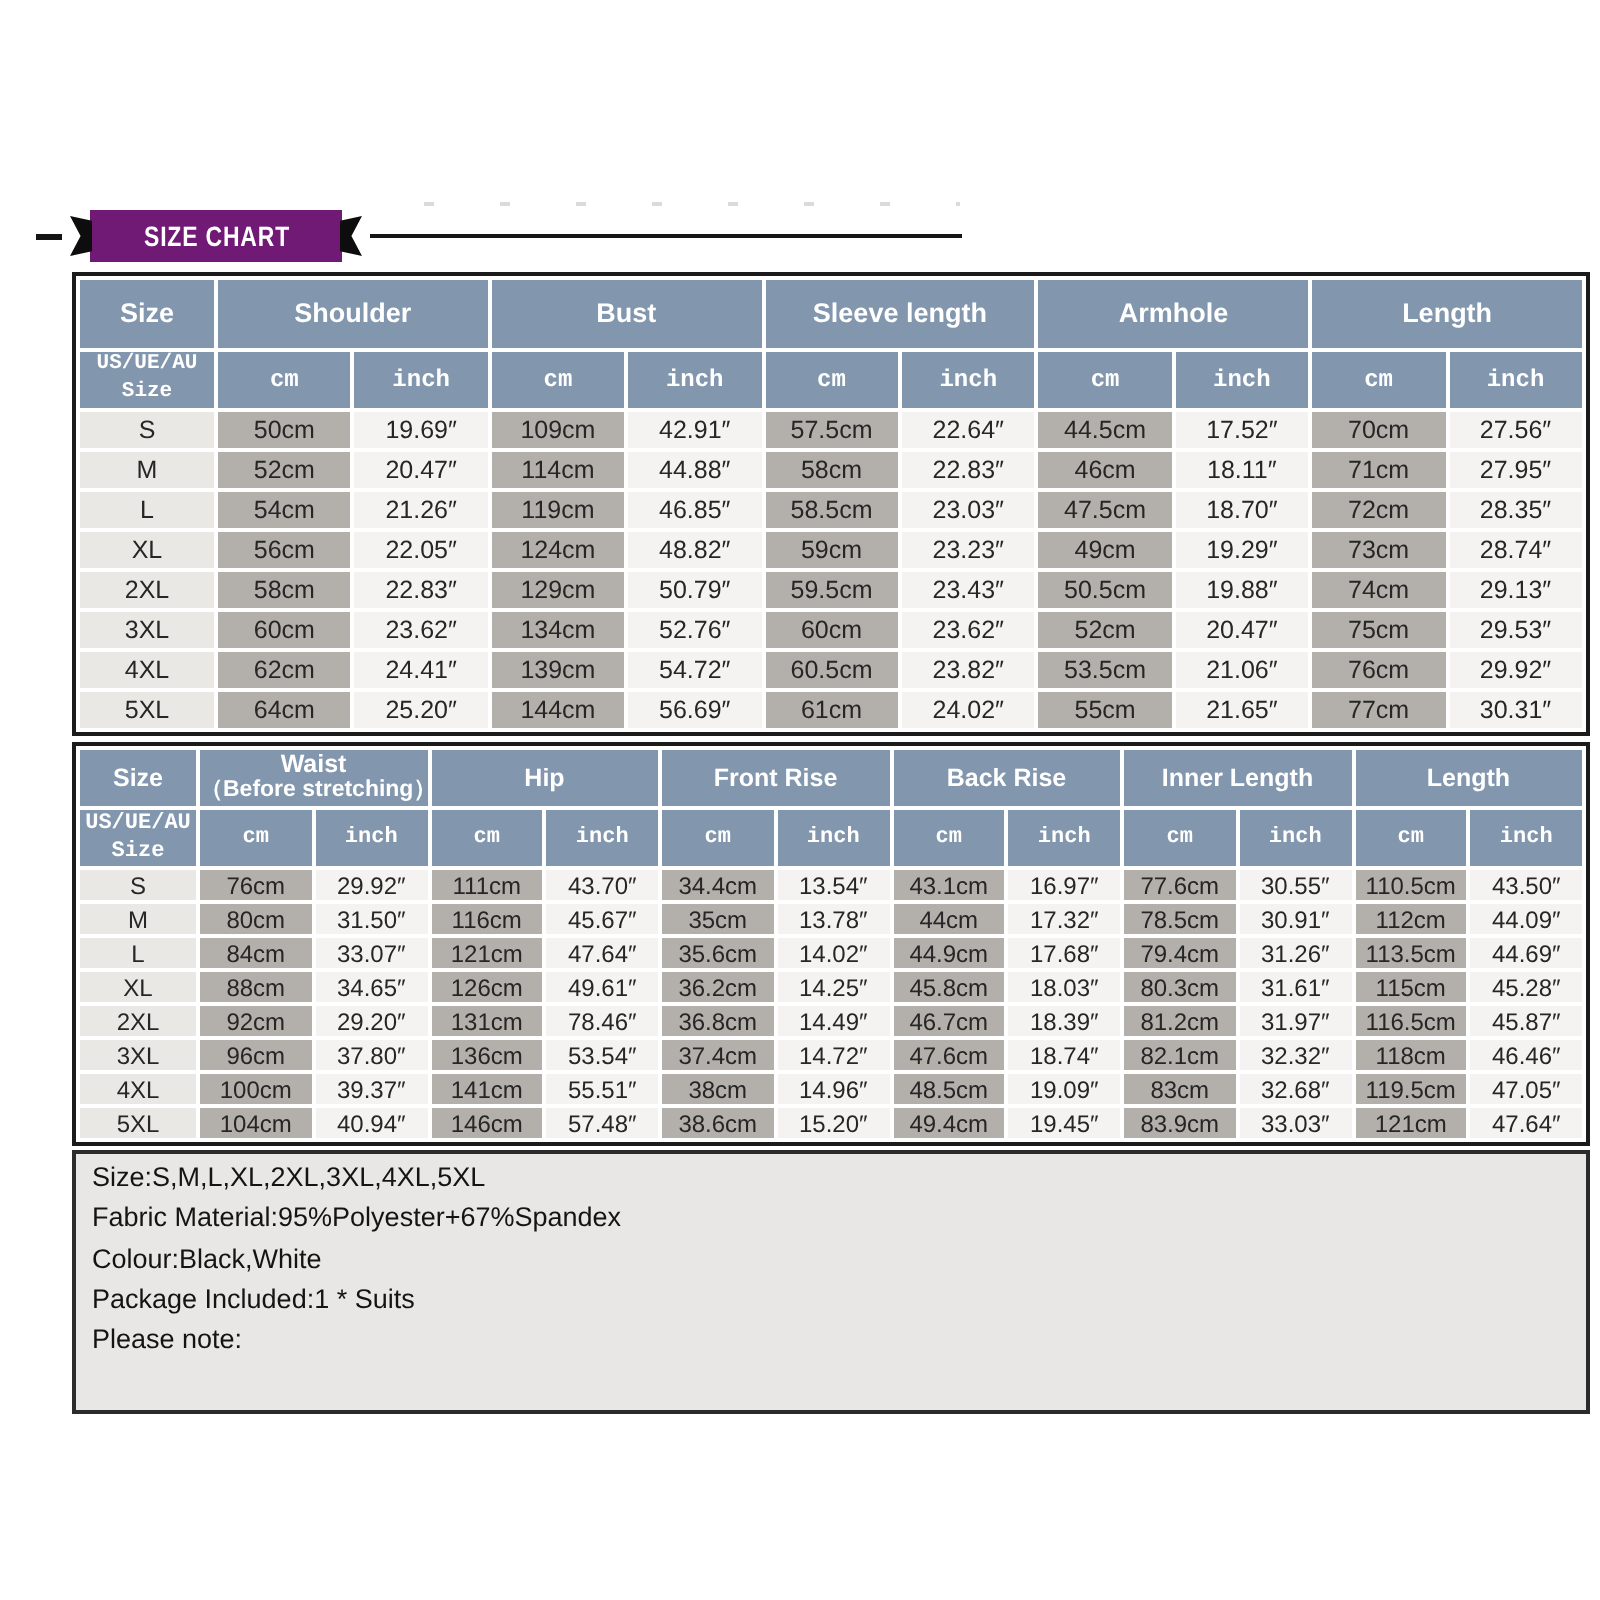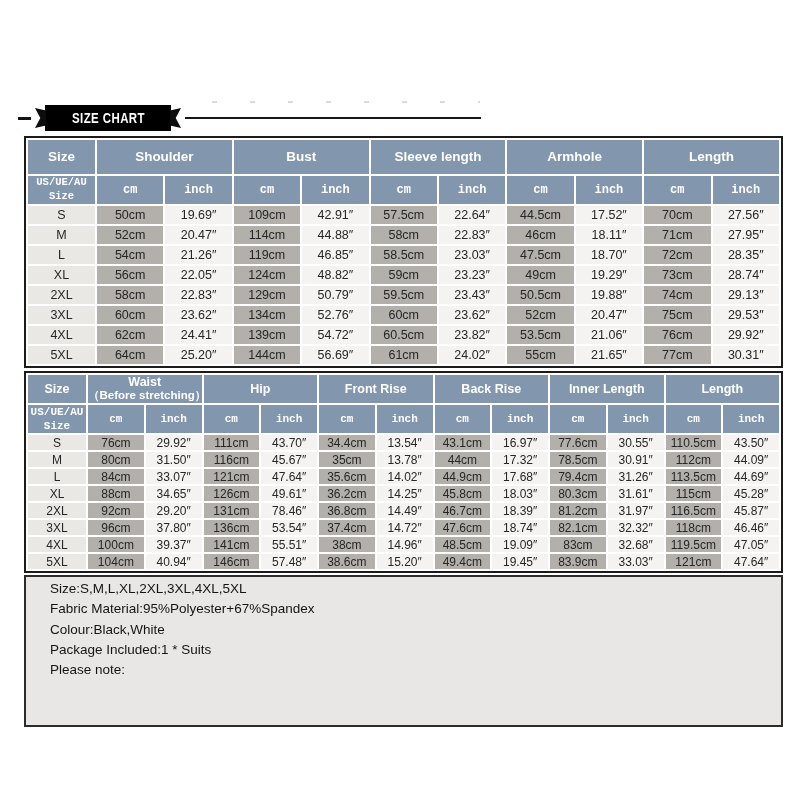--- a/index.html
+++ b/index.html
@@ -11,38 +11,38 @@
   .page{position:relative;width:800px;height:800px;}
 
   
   .banner-row{
     position:absolute;top:104px;left:0;width:100%;height:28px;
     display:flex;align-items:center;
   }
   .dash{margin-left:18px;width:13px;height:3px;background:#141414;flex:0 0 auto;}
   .ribbon{
     margin-left:14px;position:relative;width:126px;height:26px;
-    background:#000000;display:flex;align-items:center;justify-content:center;
+    background:#701a75;display:flex;align-items:center;justify-content:center;
     flex:0 0 auto;
   }
   .tail{position:absolute;top:3px;width:11px;height:20px;background:#0d0d0d;}
   .tail-l{left:-10px;clip-path:polygon(0 0,100% 12%,100% 88%,0 100%,48% 50%);}
   .tail-r{right:-10px;clip-path:polygon(100% 0,0 12%,0 88%,100% 100%,52% 50%);}
   .ribbon-text{
     color:#fff;font-weight:bold;font-size:14px;letter-spacing:.5px;
     transform:scaleX(.82);white-space:nowrap;
   }
   .hline{margin-left:14px;width:296px;height:2px;background:#161616;flex:0 0 auto;}
   .faint-marks{
     position:absolute;top:-3px;left:212px;width:268px;height:2px;
     background:repeating-linear-gradient(90deg,rgba(0,0,0,.14) 0 5px,transparent 5px 38px);
   }
 
   
-  .content{position:absolute;top:136px;left:24px;width:759px;}
+  .content{position:absolute;top:136px;left:36px;width:759px;}
   table.sizechart{
     table-layout:fixed;width:759px;box-sizing:border-box;
     border:2px solid #1b1b1b;border-collapse:separate;border-spacing:2px;
     background:#ffffff;
   }
   table.t2{margin-top:3px;}
   th,td{padding:0;text-align:center;vertical-align:middle;overflow:hidden;white-space:nowrap;}
   .g{
     background:var(--header-bg);color:#fff;font-weight:bold;font-size:13.5px;
     font-family:"Liberation Sans",sans-serif;height:34px;line-height:1.15;
@@ -58,23 +58,23 @@
   .t2 .u{height:24px;font-size:11px;}
   .szh{font-size:10.5px;line-height:1.3;margin-left:12px;}
   tbody td{height:18px;font-size:12.5px;color:#262626;}
   .t2 tbody td{height:15px;font-size:12px;}
   td.sz{background:var(--size-bg);}
   td.cm{background:var(--cm-bg);}
   td.in{background:var(--inch-bg);}
 
   
   .notes{
-    margin-top:2px;width:759px;height:152px;box-sizing:border-box;
+    margin-top:2px;width:759px;height:132px;box-sizing:border-box;
     border:2px solid #2b2b2b;background:var(--notes-bg);
-    padding:2px 24px;font-size:13.5px;color:#141414;line-height:20.3px;
+    padding:2px 8px;font-size:13.5px;color:#141414;line-height:20.3px;
     font-family:"Liberation Sans",sans-serif;
   }
 </style>
 </head>
 <body>
 
 <div class="page">
 
   <div class="banner-row">
     <span class="dash"></span>

